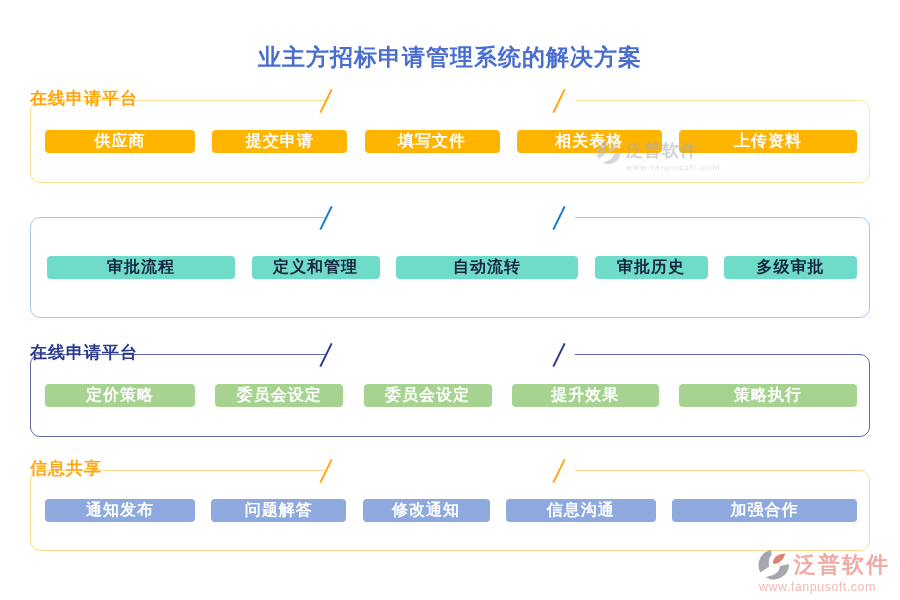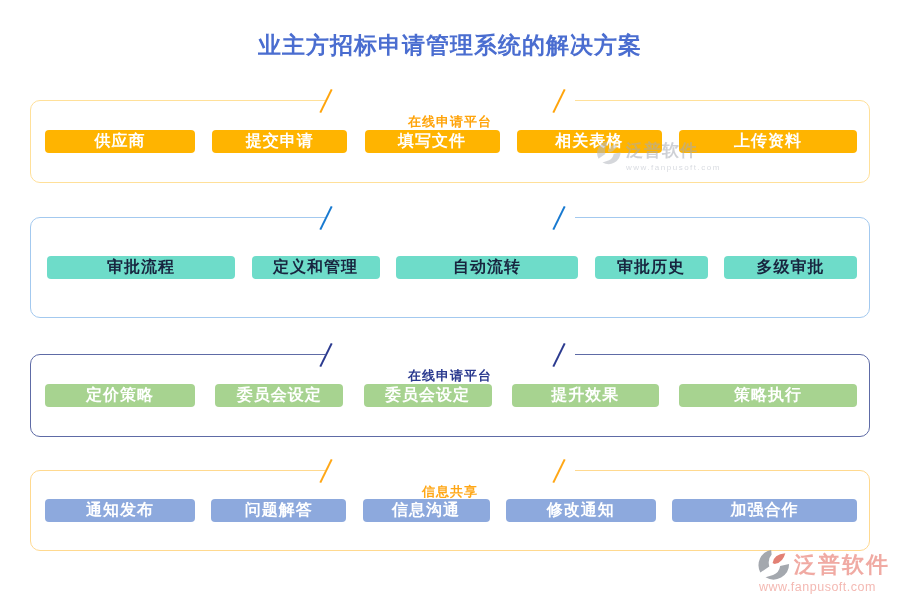--- a/index.html
+++ b/index.html
@@ -1,37 +1,37 @@
 <!DOCTYPE html>
 <html><head>
 <meta charset="utf-8">
 <style>
   html,body{margin:0;padding:0;background:#fff;}
   body{width:900px;height:600px;font-family:"Liberation Sans",sans-serif;overflow:hidden;}
   .canvas{position:relative;width:900px;height:600px;background:#fff;}
 
-  .page-title{position:absolute;top:30px;left:0;right:0;margin:0;text-align:center;
+  .page-title{position:absolute;top:30px;left:0;right:0;margin:12px;text-align:center;
     font-size:23px;font-weight:bold;color:#4a6dd0;letter-spacing:1px;}
 
   .section{position:absolute;left:30px;right:30px;}
   #sec1{top:86px;height:97px;}
   #sec2{top:203px;height:115px;}
   #sec3{top:340px;height:97px;}
   #sec4{top:456px;height:95px;}
 
   .box{position:absolute;top:14px;left:0;right:0;bottom:0;z-index:0;
     border:1.5px solid var(--border,#ddd);border-radius:10px;
     display:flex;align-items:center;justify-content:space-between;
     padding:0 12px 0 14px;box-sizing:border-box;background:#fff;}
   #sec2 .box{padding-left:16px;}
 
   .mask{position:absolute;top:3px;left:50%;transform:translateX(-50%);
     width:250px;height:22px;background:#fff;z-index:1;}
-  .sec-title{position:absolute;top:1px;left:0;right:0;text-align:center;z-index:2;
-    font-size:13px;font-weight:bold;color:var(--accent,#333);letter-spacing:1px;margin-top:26px;}
+  .sec-title{position:absolute;top:1px;left:0;right:0;z-index:2;
+    font-size:17px;font-weight:bold;color:var(--accent,#333);letter-spacing:1px;}
   .slash{position:absolute;top:2px;width:2px;height:26px;z-index:2;
     background:var(--accent,#333);transform:rotate(26deg);}
   .slash.left{left:calc(50% - 125px);}
   .slash.right{left:calc(50% + 108px);}
 
   .btn{height:23px;border-radius:4px;display:flex;align-items:center;justify-content:center;
     background:var(--btn-bg,#ccc);color:var(--btn-fg,#fff);
     font-size:16px;font-weight:bold;letter-spacing:1px;box-sizing:border-box;}
 
   
@@ -107,22 +107,22 @@
     <div class="mask"></div>
     <div class="slash left"></div>
     <div class="slash right"></div>
     <div class="sec-title">在线申请平台</div>
   </div>
 
   <div class="section" id="sec4" style="--accent: #FFA716; --border: #FFD98F; --btn-bg: #8DA9DD; --btn-fg: #FFFFFF;">
     <div class="box">
       <div class="btn">通知发布</div>
       <div class="btn">问题解答</div>
+      <div class="btn">修改通知</div>
       <div class="btn">信息沟通</div>
-      <div class="btn">修改通知</div>
       <div class="btn">加强合作</div>
     </div>
     <div class="mask"></div>
     <div class="slash left"></div>
     <div class="slash right"></div>
     <div class="sec-title">信息共享</div>
   </div>
 
   <div class="wm-center">
     <svg class="wm-icon" viewBox="0 0 36 36" aria-hidden="true">

